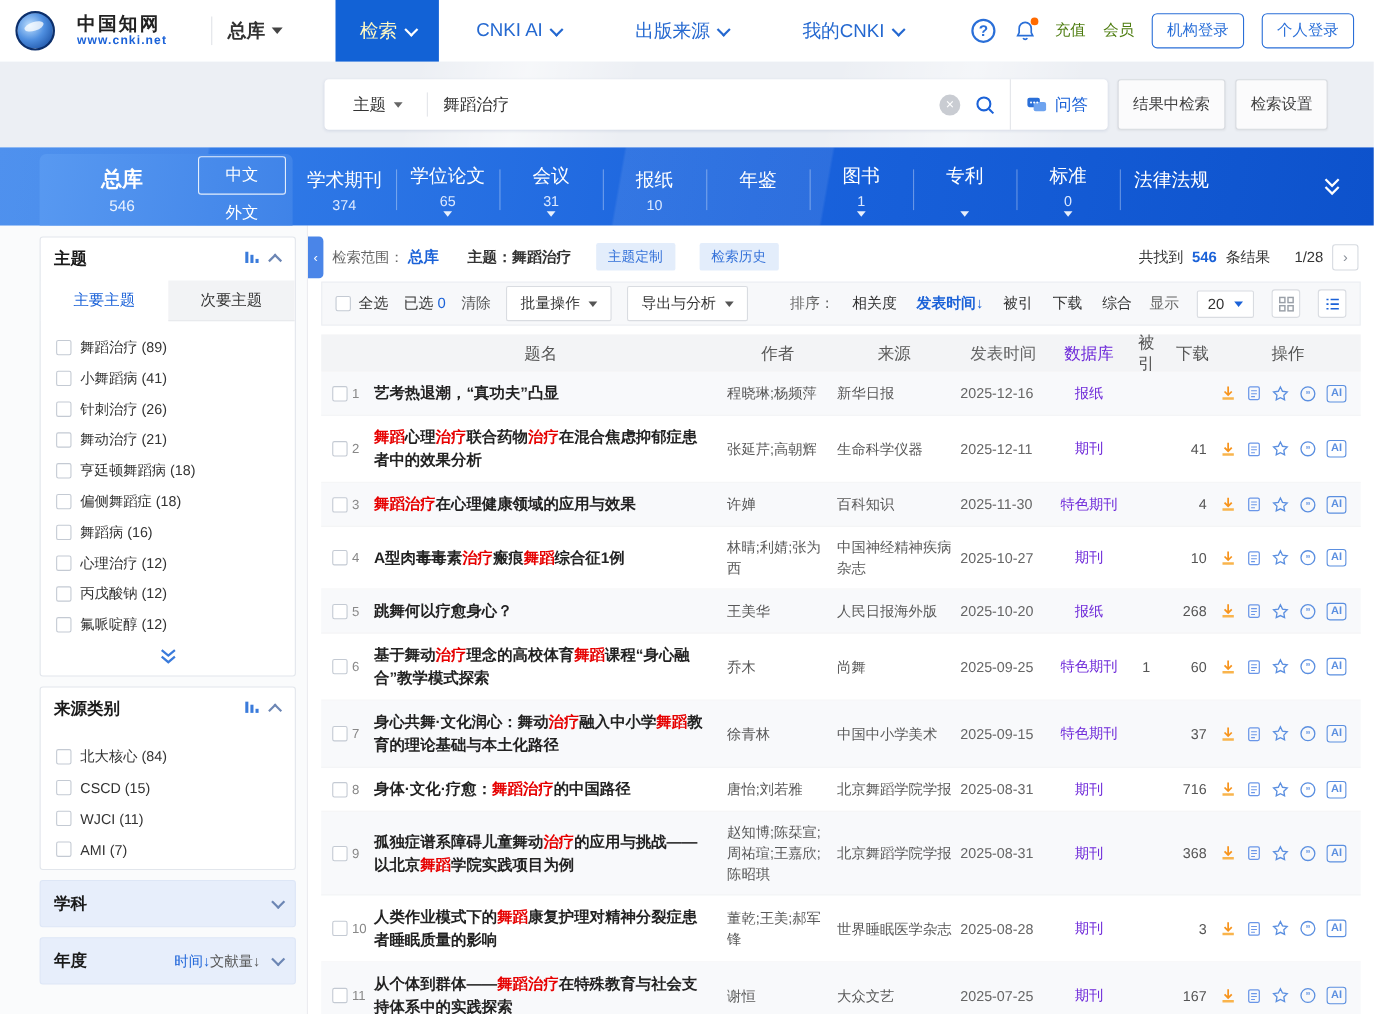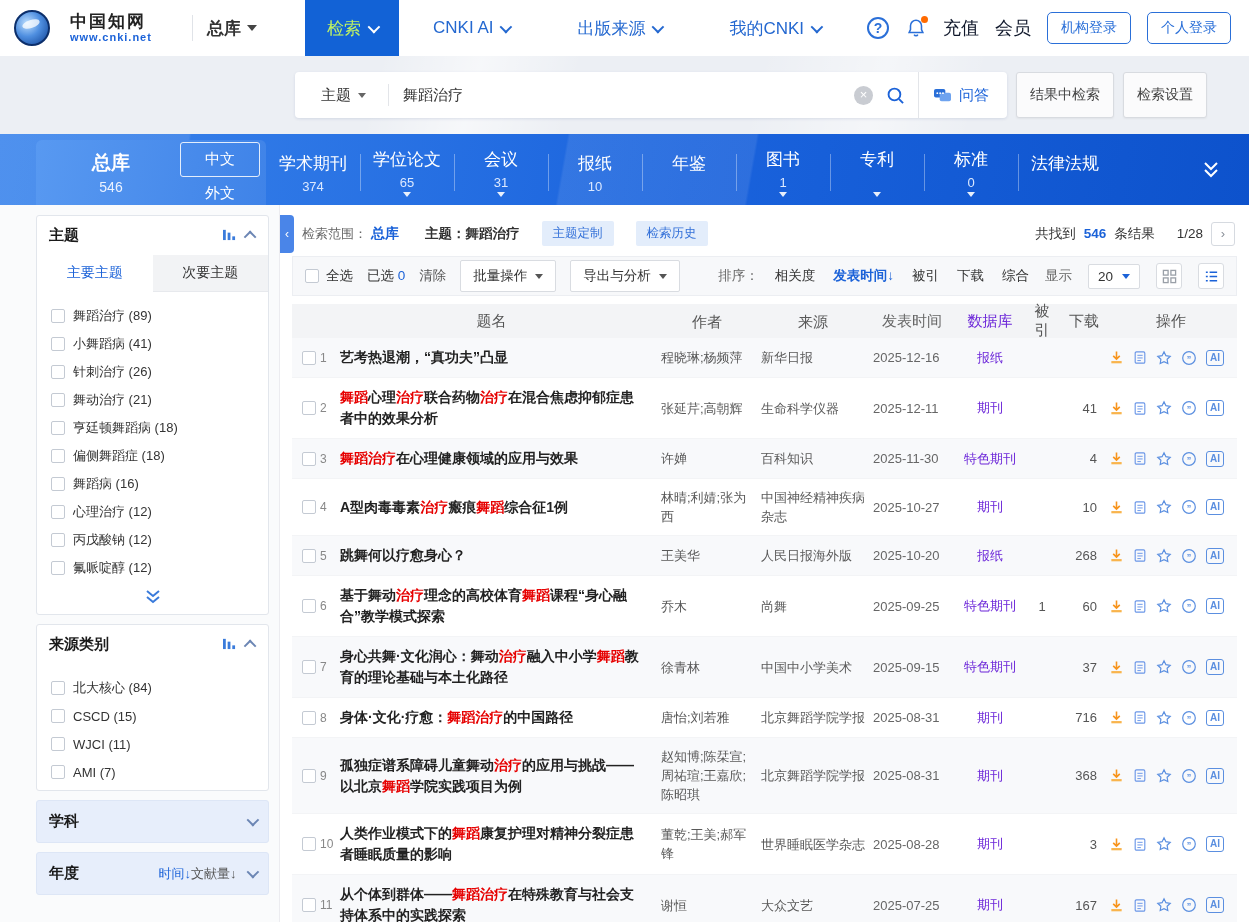--- a/index.html
+++ b/index.html
@@ -16,28 +16,28 @@
     background:rgba(255,255,255,.75); border-radius:50%; transform:rotate(-18deg); }
   .logo-texts { display:flex; flex-direction:column; line-height:1.1; }
   .logo-cn { font-size:17px; font-weight:bold; color:#222; letter-spacing:2px; font-family:"Liberation Serif","DejaVu Serif",serif; }
   .logo-url { font-size:11px; color:#1b62d8; font-weight:bold; letter-spacing:1px; }
   .top-divider { width:1px; height:26px; background:#e0e3e8; align-self:center; margin:0 14px 0 2px; }
   .db-switch { display:flex; align-items:center; gap:6px; font-size:17px; font-weight:bold; color:#333; cursor:pointer; }
   .caret-down { width:0; height:0; border-left:5px solid transparent; border-right:5px solid transparent; border-top:6px solid #444; }
   .top-menu { display:flex; align-items:stretch; margin-left:48px; }
   .menu-item { display:flex; align-items:center; gap:7px; padding:0 34px; font-size:17px; color:#2468d0; cursor:pointer; }
   .menu-item .chev { width:9px; height:9px; border-right:2px solid #2468d0; border-bottom:2px solid #2468d0; transform:rotate(45deg) translateY(-2px); }
-  .menu-item.active { background:#1262d6; color:#bef264; padding:0 22px; }
+  .menu-item.active { background:#1262d6; color:#fef9c3; padding:0 22px; }
   .menu-item.active .chev { border-color:#fff; }
   .top-right { margin-left:auto; display:flex; align-items:center; gap:16px; padding-right:18px; }
   .q-icon { width:22px; height:22px; border-radius:50%; border:2px solid #2a6fd8; color:#2a6fd8;
     font-size:14px; font-weight:bold; display:flex; align-items:center; justify-content:center; }
   .bell-wrap { position:relative; width:22px; height:22px; }
   .bell-dot { position:absolute; right:-1px; top:-1px; width:7px; height:7px; border-radius:50%; background:#ff6a00; }
-  .top-gray { font-size:18px; color:#0f172a; cursor:pointer; }
+  .top-gray { font-size:14px; color:#4d7c0f; cursor:pointer; }
   .login-btn { border:1px solid #2a6fd8; color:#2a6fd8; font-size:14px; padding:6px 13px; border-radius:5px; background:#fff; cursor:pointer; }
 
   
   .search-strip { height:78px; background:
      linear-gradient(105deg, rgba(255,255,255,0) 30%, rgba(255,255,255,.55) 38%, rgba(255,255,255,0) 46%),
      linear-gradient(105deg, rgba(255,255,255,0) 60%, rgba(255,255,255,.45) 70%, rgba(255,255,255,0) 78%),
      #eceff4; display:flex; align-items:center; padding-left:295px; }
   .search-box { width:712px; height:46px; background:#fff; border-radius:4px; box-shadow:0 1px 3px rgba(30,60,120,.12);
     display:flex; align-items:center; }
   .field-sel { display:flex; align-items:center; gap:7px; padding:0 22px 0 26px; font-size:15px; color:#333; cursor:pointer; }

